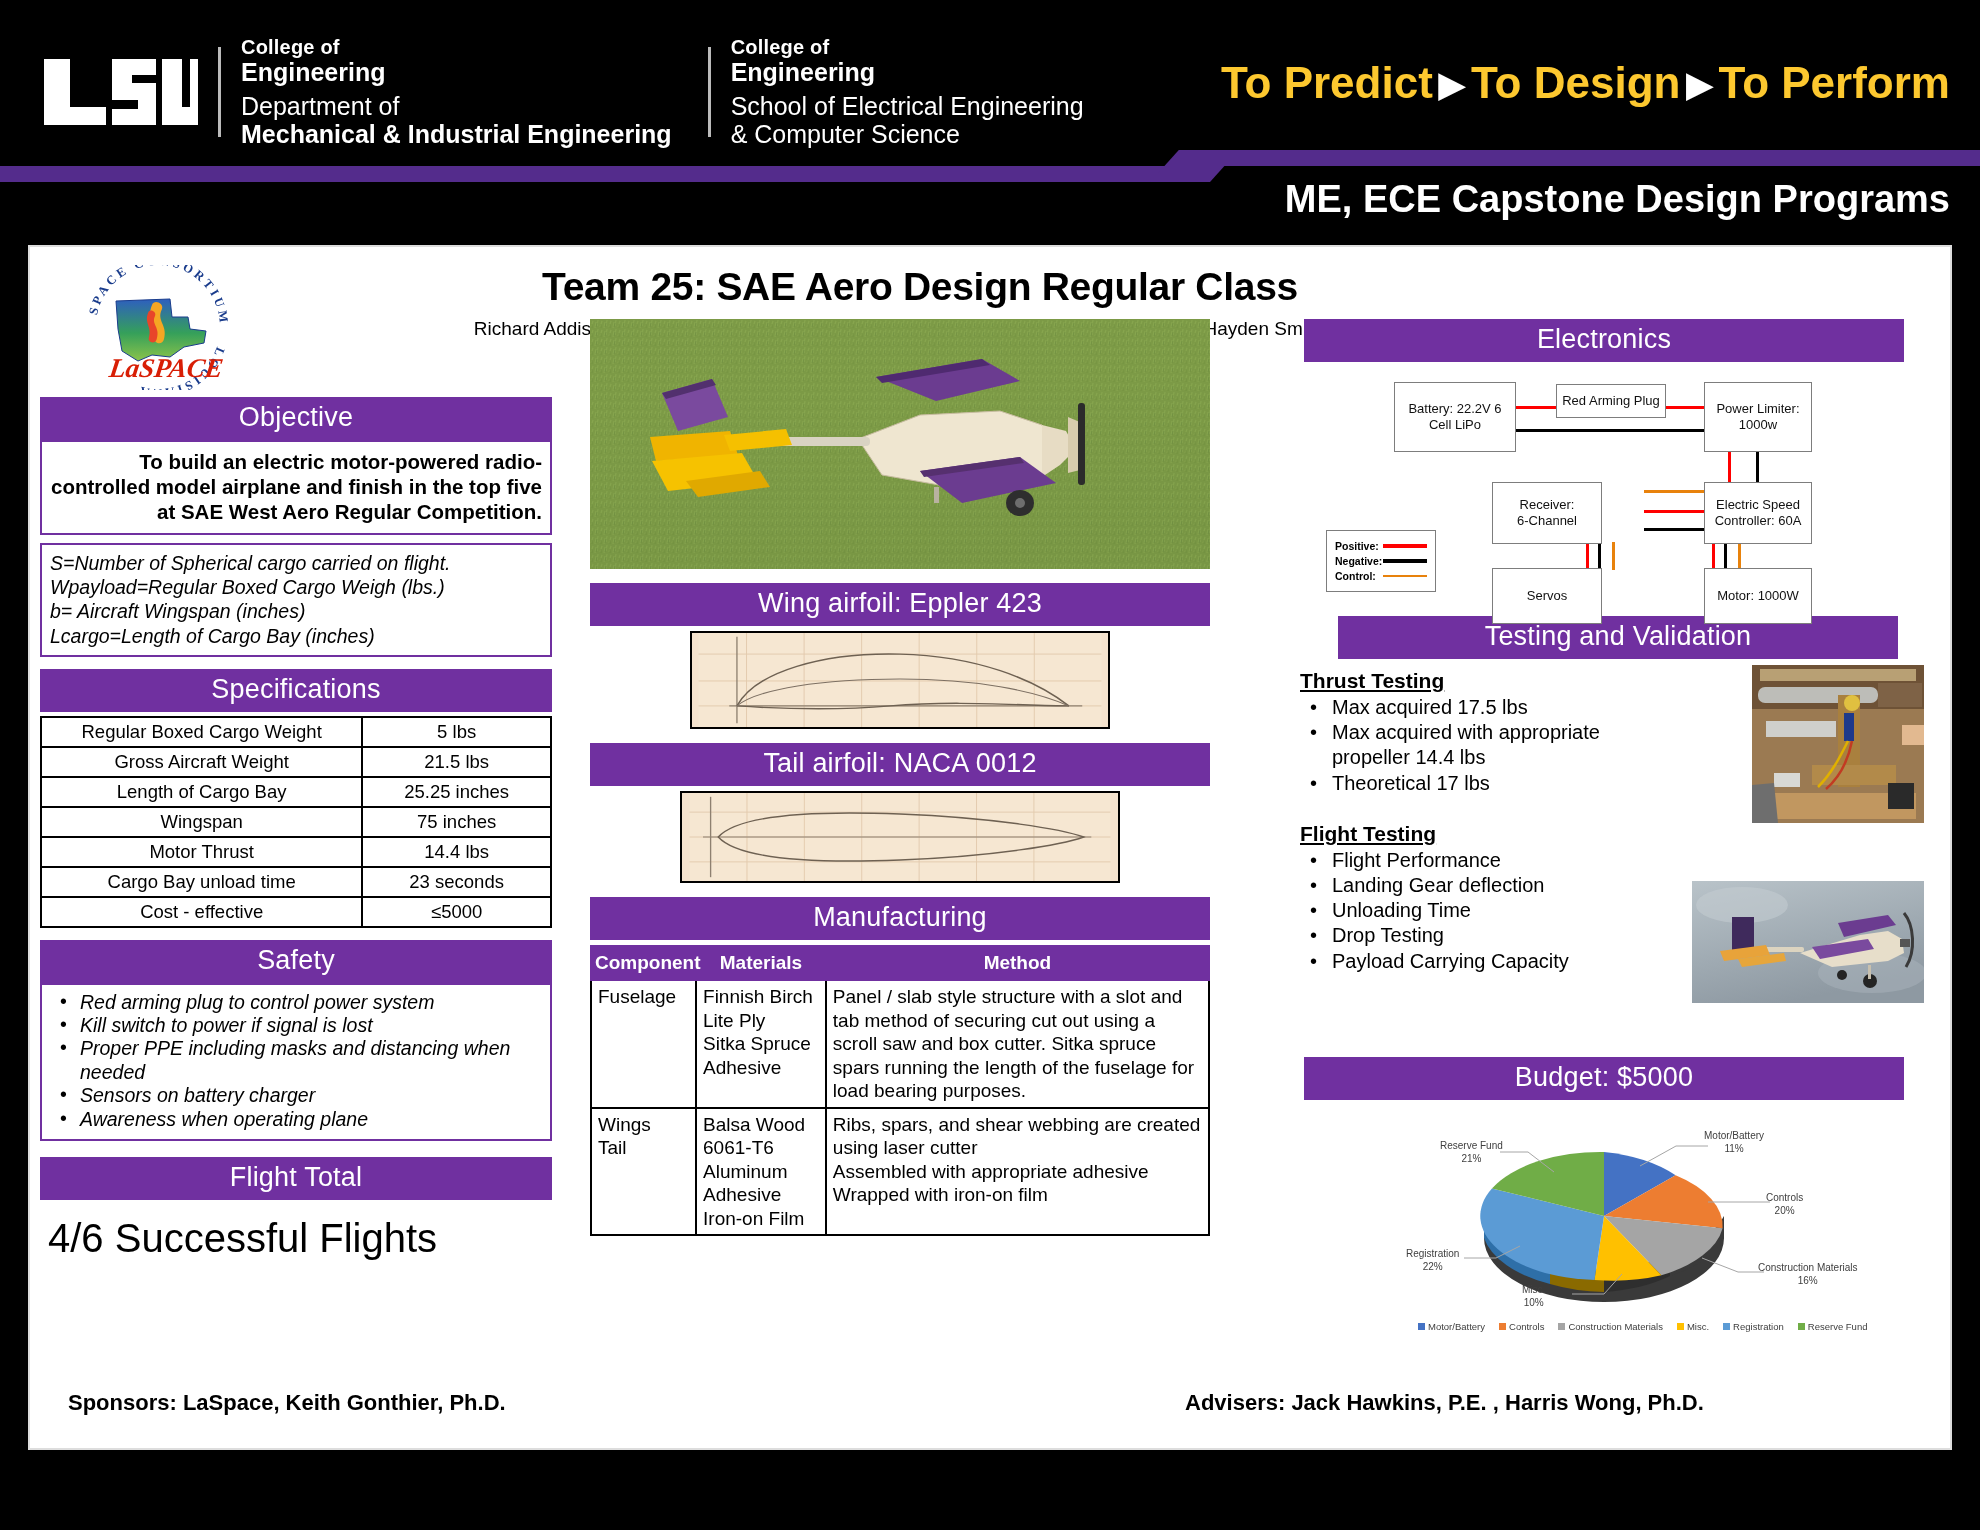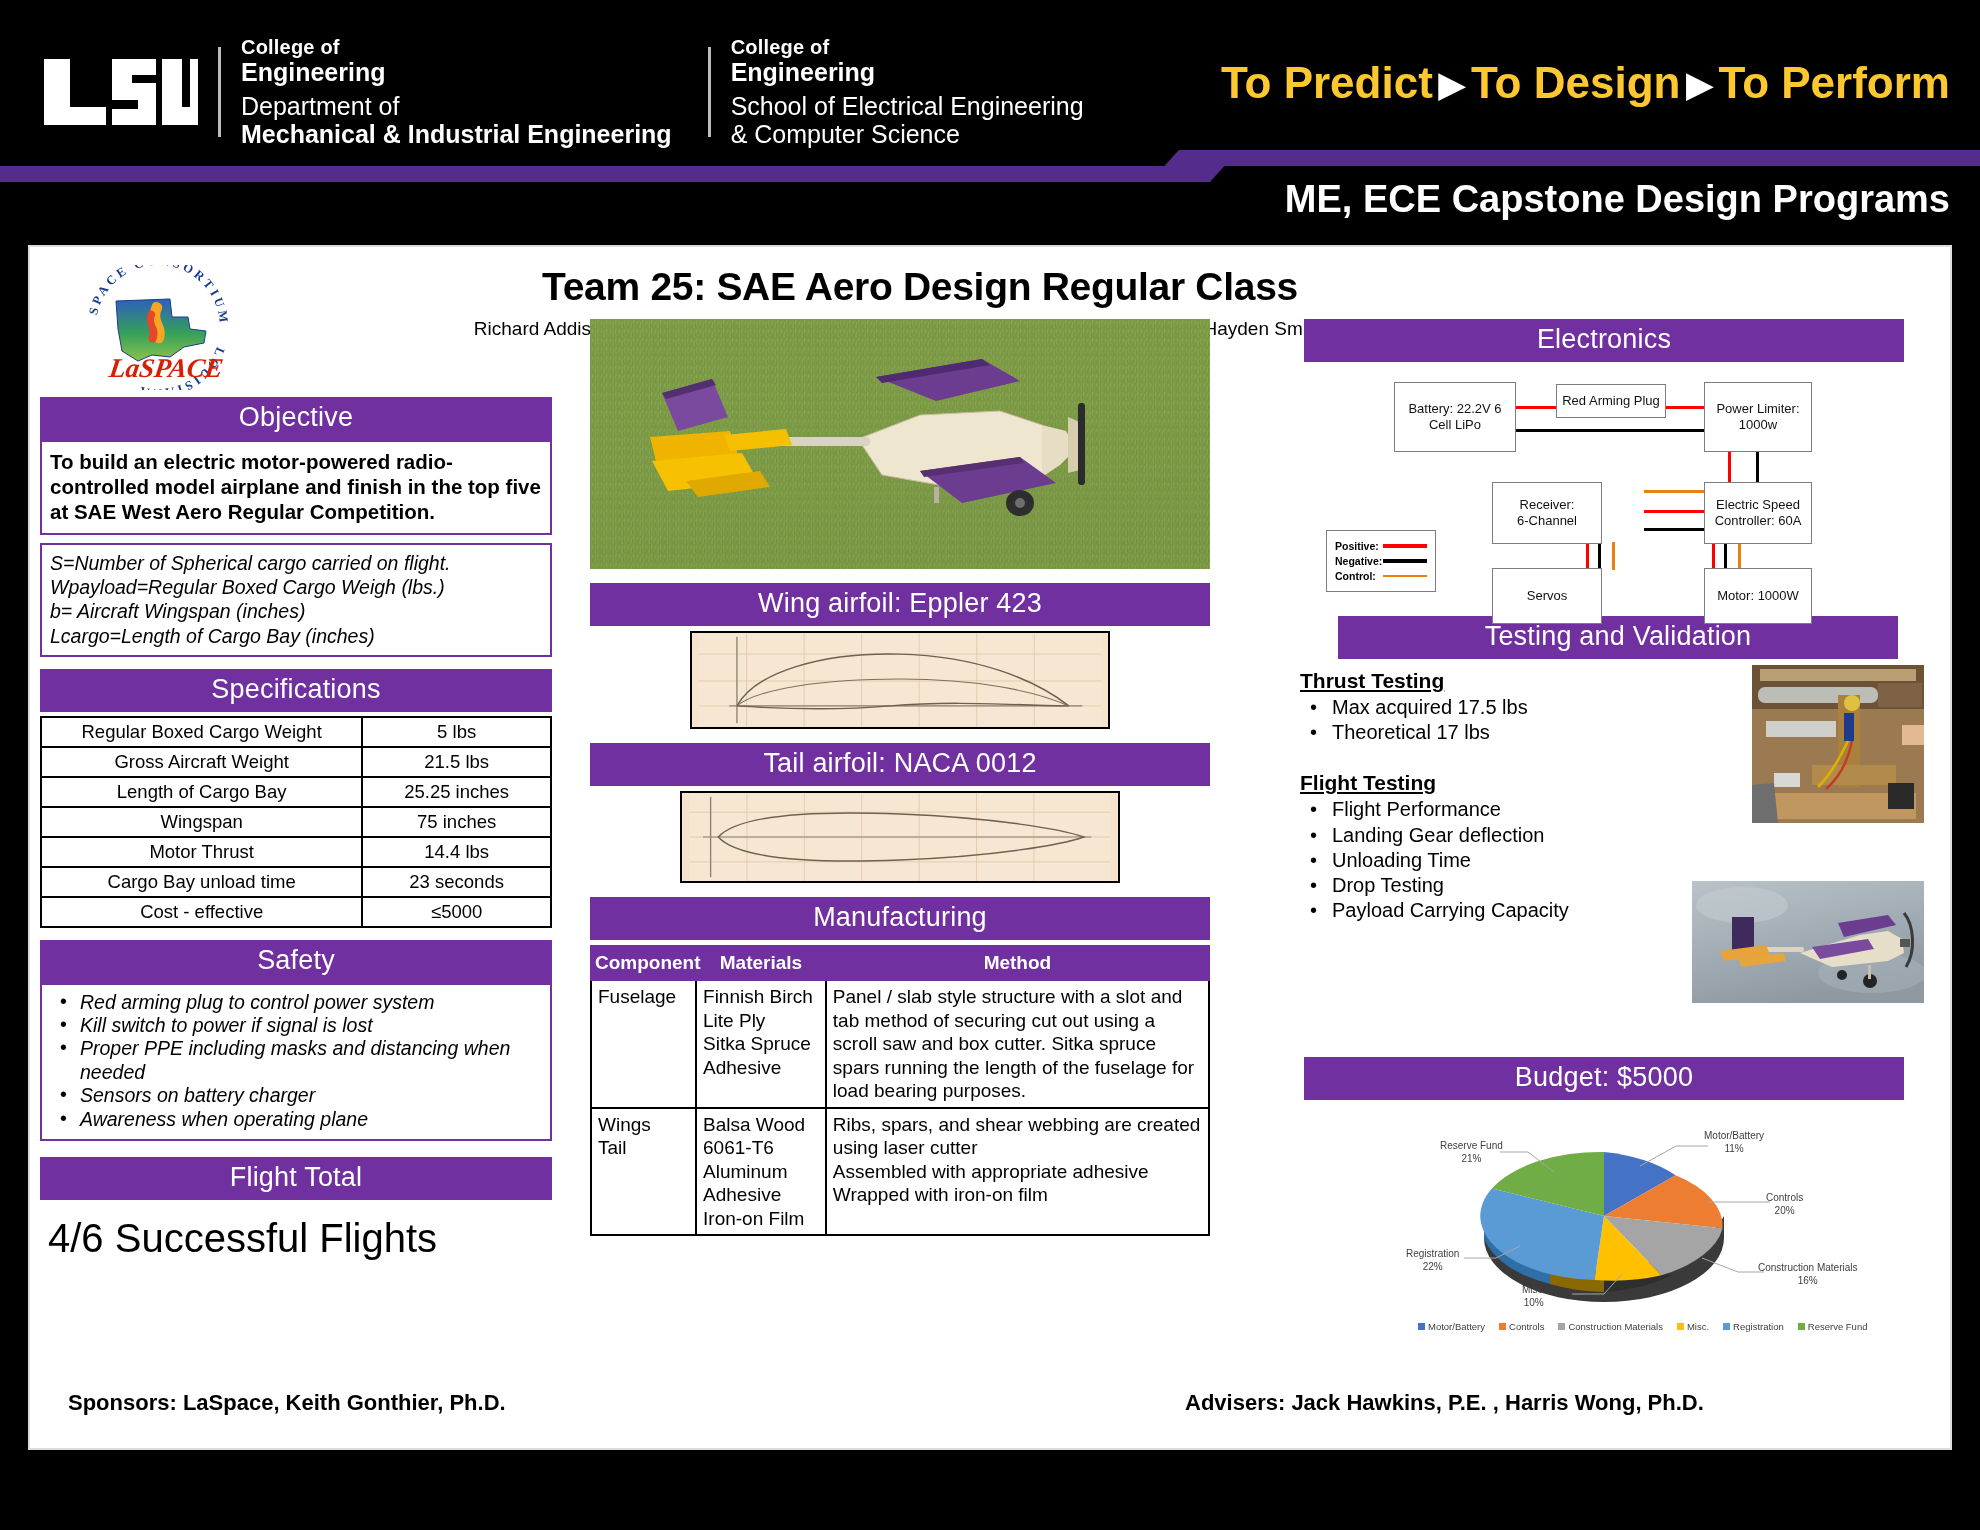--- a/index.html
+++ b/index.html
@@ -62,21 +62,21 @@
   .pauthors { font-size: 19px; color: #000; margin-top: 9px; }
 
   .section-hdr {
     background: #7030A0; color: #fff; text-align: center;
     font-size: 27px; padding: 5px 0 7px; letter-spacing: .2px;
   }
   .pbox { border: 2px solid #7030A0; background: #fff; }
 
   
   .colL { position: absolute; left: 10px; top: 150px; width: 512px; }
-  .obj-text { font-size: 20.5px; font-weight: bold; text-align: left; line-height: 1.22; padding: 7px 8px 9px; }
+  .obj-text { font-size: 20.5px; font-weight: bold; text-align: right; line-height: 1.22; padding: 7px 8px 9px; }
   .formula-box { margin-top: 8px; padding: 10px 6px 12px; text-align: center; }
   .formula { font-family: "Liberation Serif", serif; font-style: italic; font-size: 21px; display: inline-flex; align-items: center; gap: 4px;}
   .frac { display: inline-flex; flex-direction: column; align-items: center; margin-left: 8px; }
   .frac .num { padding: 0 8px 2px; border-bottom: 2px solid #000; }
   .frac .den { padding: 2px 8px 0; }
   .sub { font-size: 13px; vertical-align: -4px; }
   .defs-box { margin-top: 8px; padding: 6px 6px 7px 8px; }
   .defs-box div { font-size: 19.5px; font-style: italic; line-height: 1.24; }
 
   .spec-wrap { margin-top: 12px; }
@@ -441,20 +441,21 @@
         </div>
       </div>
 
       <div class="section-hdr tv-hdr">Testing and Validation</div>
 
       <div class="tv-body">
         <div class="tv-left">
           <div class="tv-h">Thrust Testing</div>
           <ul>
             <li>Max acquired 17.5 lbs</li>
+            <li>Max acquired with appropriate propeller 14.4 lbs</li>
             <li>Theoretical 17 lbs</li>
           </ul>
           <div class="tv-h">Flight Testing</div>
           <ul>
             <li>Flight Performance</li>
             <li>Landing Gear deflection</li>
             <li>Unloading Time</li>
             <li>Drop Testing</li>
             <li>Payload Carrying Capacity</li>
           </ul>

